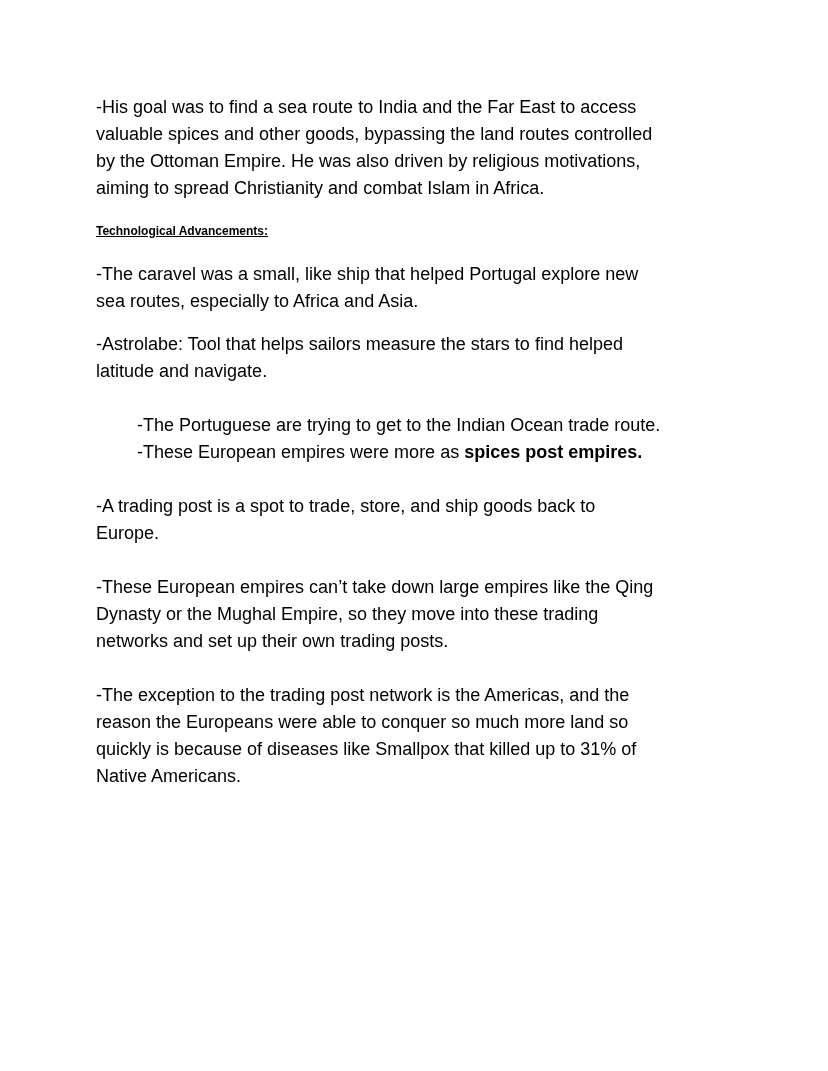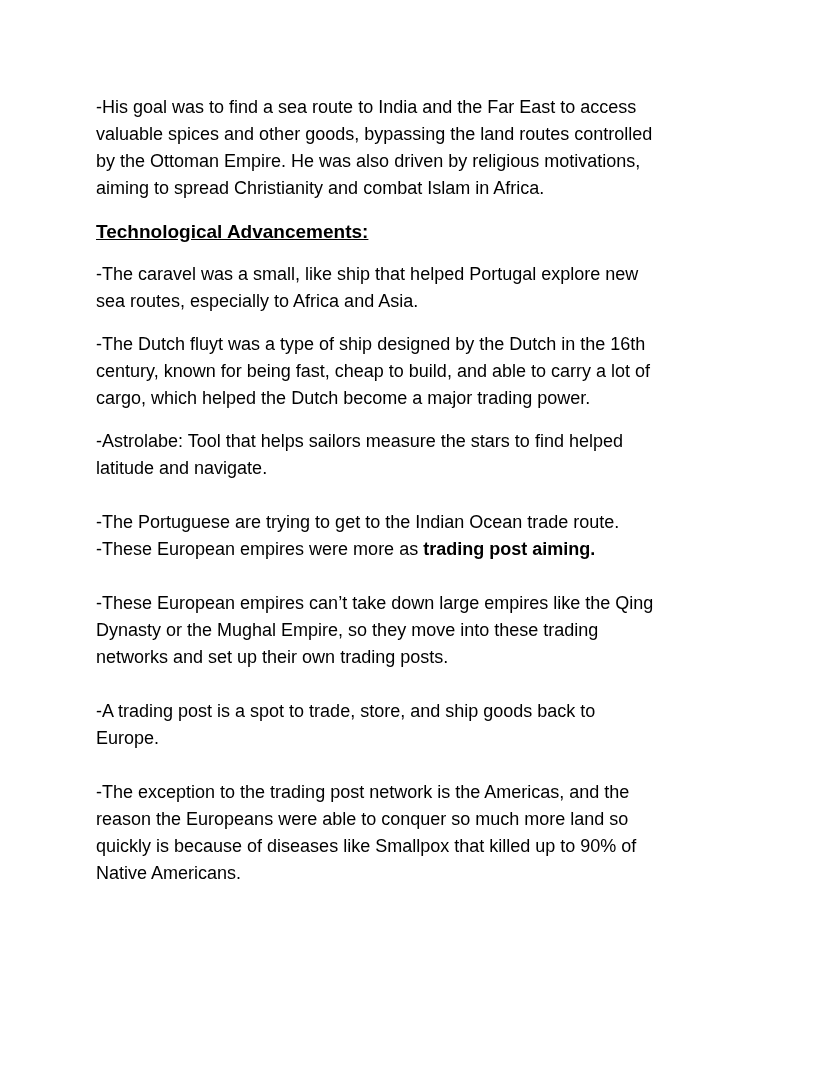--- a/index.html
+++ b/index.html
@@ -25,26 +25,27 @@
     width: 665px;
   }
   .para {
     font-size: 18px;
     line-height: 27px;
     margin: 0 0 16px 0;
     white-space: pre-line; 
   }
   .para.rich {
     white-space: normal;
+    margin-left: 41px;
   }
   .gap-lg {
     margin-bottom: 27px;
   }
   .doc-heading {
-    font-size: 19px;
+    font-size: 12px;
     line-height: 27px;
     font-weight: 700;
     text-decoration: underline;
     margin: 0 0 16px 0;
   }
   .bold-run {
     font-weight: 700;
   }
 </style>
 </head>
@@ -56,36 +57,33 @@
     <p class="para">-His goal was to find a sea route to India and the Far East to access
 valuable spices and other goods, bypassing the land routes controlled
 by the Ottoman Empire. He was also driven by religious motivations,
 aiming to spread Christianity and combat Islam in Africa.</p>
 
     <h2 class="doc-heading">Technological Advancements:</h2>
 
     <p class="para">-The caravel was a small, like ship that helped Portugal explore new
 sea routes, especially to Africa and Asia.</p>
 
-    <p class="para">-The Dutch fluyt was a type of ship designed by the Dutch in the 16th
-century, known for being fast, cheap to build, and able to carry a lot of
-cargo, which helped the Dutch become a major trading power.</p>
 
 
     <p class="para gap-lg">-Astrolabe: Tool that helps sailors measure the stars to find helped
 latitude and navigate.</p>
 
-    <p class="para rich gap-lg"><span>-The Portuguese are trying to get to the Indian Ocean trade route.</span><br><span>-These European empires were more as </span><span class="bold-run">trading post aiming.</span></p>
+    <p class="para rich gap-lg"><span>-The Portuguese are trying to get to the Indian Ocean trade route.</span><br><span>-These European empires were more as </span><span class="bold-run">spices post empires.</span></p>
+
+    <p class="para gap-lg">-A trading post is a spot to trade, store, and ship goods back to
+Europe.</p>
 
     <p class="para gap-lg">-These European empires can’t take down large empires like the Qing
 Dynasty or the Mughal Empire, so they move into these trading
 networks and set up their own trading posts.</p>
 
-    <p class="para gap-lg">-A trading post is a spot to trade, store, and ship goods back to
-Europe.</p>
-
     <p class="para">-The exception to the trading post network is the Americas, and the
 reason the Europeans were able to conquer so much more land so
-quickly is because of diseases like Smallpox that killed up to 90% of
+quickly is because of diseases like Smallpox that killed up to 31% of
 Native Americans.</p>
 
   </div>
 </div>
 
 </body></html>

